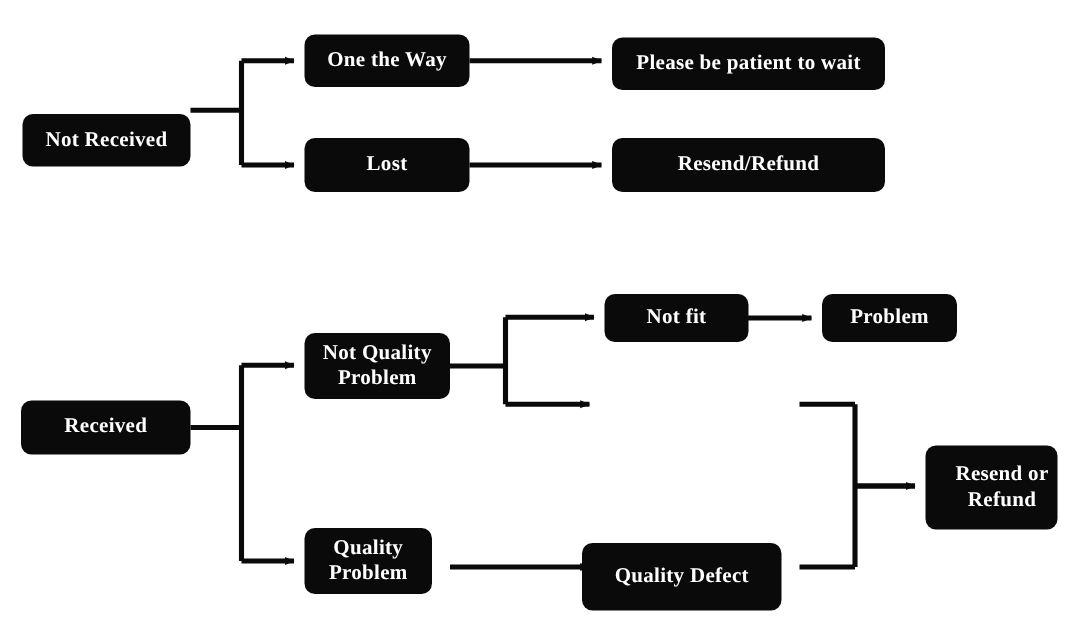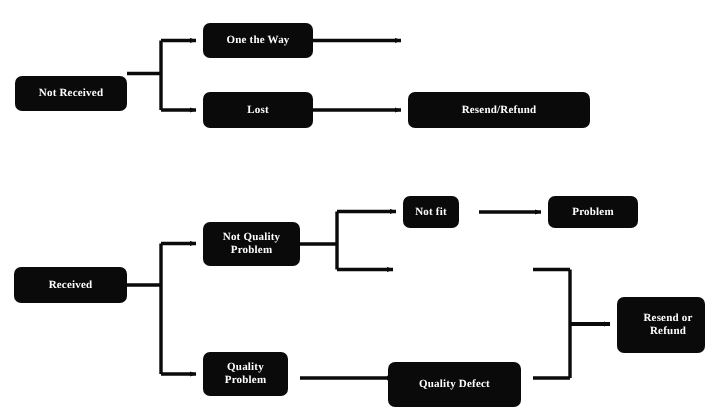--- a/index.html
+++ b/index.html
@@ -30,21 +30,21 @@
     color: #ffffff;
     border-radius: 7px;
     display: flex;
     align-items: center;
     justify-content: center;
     text-align: center;
     font-weight: bold;
     letter-spacing: 0.2px;
     line-height: 1.12;
     padding: 2px 5px;
-    font-size: 11px;
+    font-size: 14px;
     text-rendering: geometricPrecision;
   }
   .node.two-line {
     line-height: 1.22;
   }
   .node-label {
     display: block;
     white-space: pre-line;
   }
 </style>
@@ -143,40 +143,43 @@
   </div>
 
   <div class="node" style="left:203px; top:23px; width:110px; height:35px;">
     <span class="node-label">One the Way</span>
   </div>
 
   <div class="node" style="left:203px; top:92px; width:110px; height:36px;">
     <span class="node-label">Lost</span>
   </div>
 
+  <div class="node" style="left:408px; top:25px; width:182px; height:35px;">
+    <span class="node-label">Please be patient to wait</span>
+  </div>
 
   <div class="node" style="left:408px; top:92px; width:182px; height:36px;">
     <span class="node-label">Resend/Refund</span>
   </div>
 
   <div class="node" style="left:14px; top:267px; width:113px; height:36px;">
     <span class="node-label">Received</span>
   </div>
 
   <div class="node two-line" style="left:203px; top:222px; width:97px; height:44px;">
     <span class="node-label">Not Quality
 Problem</span>
   </div>
 
   <div class="node two-line" style="left:203px; top:352px; width:85px; height:44px;">
     <span class="node-label">Quality
 Problem</span>
   </div>
 
-  <div class="node" style="left:403px; top:196px; width:56px; height:32px;">
+  <div class="node" style="left:403px; top:196px; width:96px; height:32px;">
     <span class="node-label">Not fit</span>
   </div>
 
   <div class="node" style="left:548px; top:196px; width:90px; height:32px;">
     <span class="node-label">Problem</span>
   </div>
 
 
   <div class="node" style="left:388px; top:362px; width:133px; height:45px;">
     <span class="node-label">Quality Defect</span>

